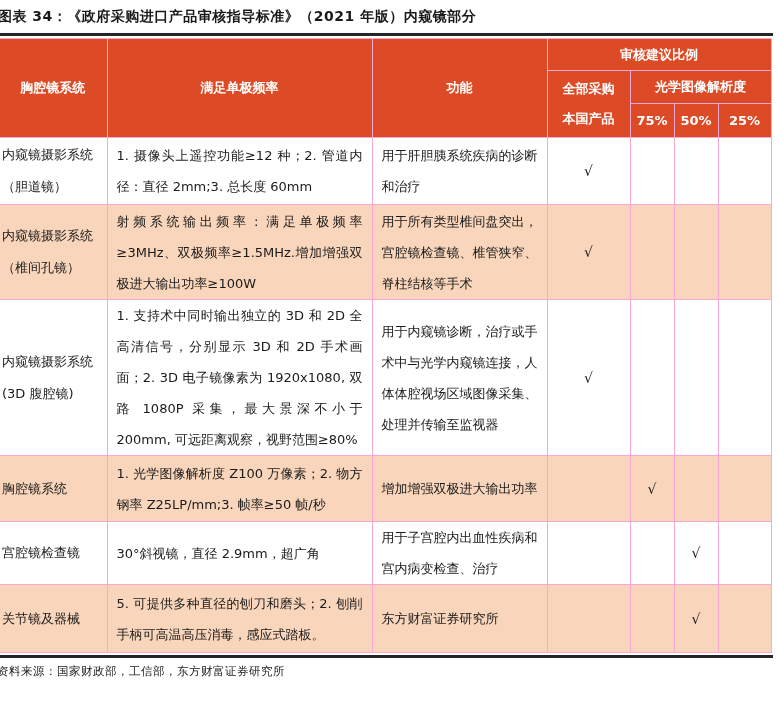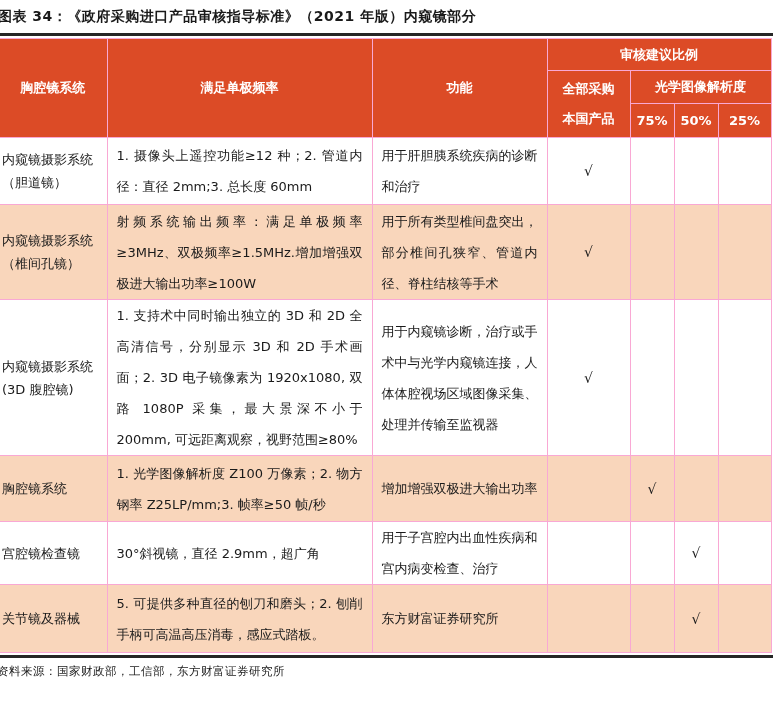--- a/index.html
+++ b/index.html
@@ -69,21 +69,21 @@
   tbody tr:nth-child(1) { height: 67px; }
   tbody tr:nth-child(2) { height: 95px; }
   tbody tr:nth-child(3) { height: 155px; }
   tbody tr:nth-child(4) { height: 66px; }
   tbody tr:nth-child(5) { height: 57px; }
   tbody tr:nth-child(6) { height: 68px; }
 
   td.product {
     text-align: left;
     padding: 0 4px 0 3px;
-    line-height: 23px;
+    line-height: 32px;
   }
   td.specs, td.func {
     text-align: justify;
     padding: 0 9px;
     line-height: 31px;
     margin-left: 43px;
   }
   td.check {
     text-align: center;
     font-size: 14px;
@@ -138,21 +138,21 @@
           <td class="specs">1. 摄像头上遥控功能≥12 种；2. 管道内径：直径 2mm;3. 总长度 60mm</td>
           <td class="func">用于肝胆胰系统疾病的诊断和治疗</td>
           <td class="check">√</td>
           <td class="check"></td>
           <td class="check"></td>
           <td class="check"></td>
         </tr>
         <tr>
           <td class="product">内窥镜摄影系统（椎间孔镜）</td>
           <td class="specs">射频系统输出频率：满足单极频率≥3MHz、双极频率≥1.5MHz.增加增强双极进大输出功率≥100W</td>
-          <td class="func">用于所有类型椎间盘突出，部分椎间孔狭窄、管道内径、脊柱结核等手术</td>
+          <td class="func">用于所有类型椎间盘突出，宫腔镜检查镜、椎管狭窄、脊柱结核等手术</td>
           <td class="check">√</td>
           <td class="check"></td>
           <td class="check"></td>
           <td class="check"></td>
         </tr>
         <tr>
           <td class="product">内窥镜摄影系统(3D 腹腔镜)</td>
           <td class="specs">1. 支持术中同时输出独立的 3D 和 2D 全高清信号，分别显示 3D 和 2D 手术画面；2. 3D 电子镜像素为 1920x1080, 双路 1080P 采集，最大景深不小于 200mm, 可远距离观察，视野范围≥80%</td>
           <td class="func">用于内窥镜诊断，治疗或手术中与光学内窥镜连接，人体体腔视场区域图像采集、处理并传输至监视器</td>
           <td class="check">√</td>

